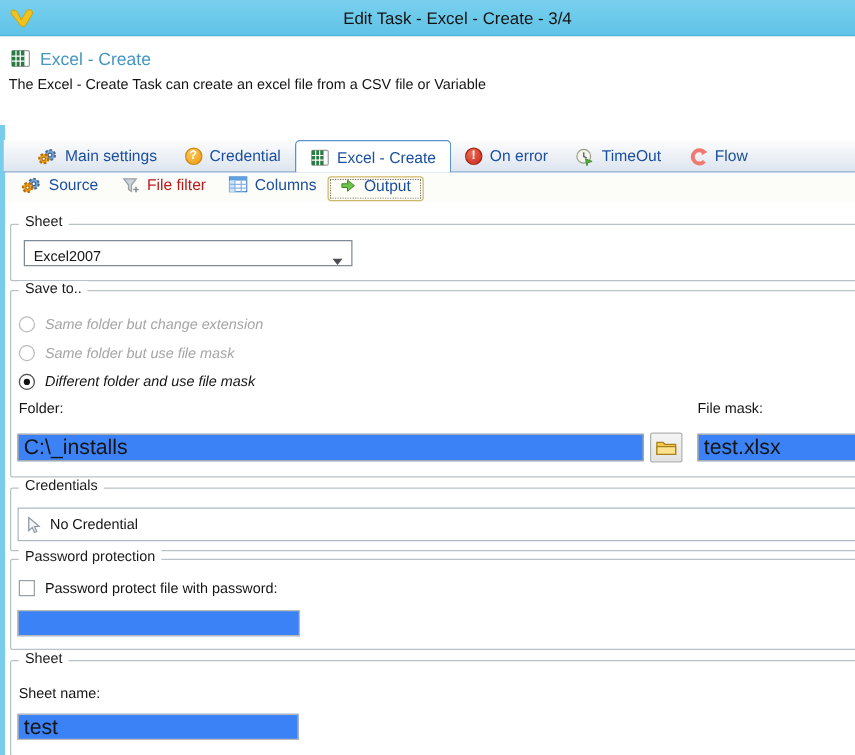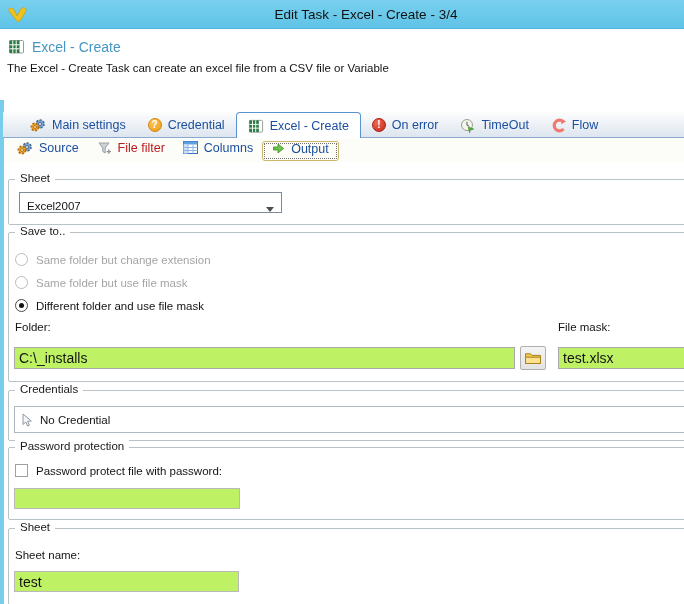--- a/index.html
+++ b/index.html
@@ -66,31 +66,31 @@
     font-size:11.5px; color:#1a1a1a; white-space:nowrap;
   }
 
   .dropdown{
     position:absolute; height:21px; background:#fff; border:1px solid #7f8c98;
     display:flex; align-items:flex-end; justify-content:space-between;
     padding:0 7px; font-size:11.5px; color:#141414; cursor:default;
   }
   .caret-down{ width:0; height:0; border-left:4px solid transparent; border-right:4px solid transparent; border-top:5px solid #494f55; }
 
-  .radio-row{ position:absolute; display:flex; align-items:center; gap:8px; }
+  .radio-row{ position:absolute; display:flex; align-items:center; gap:8px;font-style:italic; }
   .radio{ width:13px; height:13px; border-radius:50%; background:#fff; border:1px solid #bcbcbc; position:relative; flex:none; }
   .radio.selected{ border-color:#4a4a4a; }
   .radio.selected::after{ content:""; position:absolute; left:3px; top:3px; width:5px; height:5px; border-radius:50%; background:#111; }
   .radio-label{ font-size:11.5px; color:#141414; }
   .radio-label.disabled{ color:#a5a5a5; }
 
   .field-label{ position:absolute; font-size:11.5px; color:#141414; white-space:nowrap; }
   .text-input{
-    position:absolute; height:22px; border:1px solid #a9a9a9; background:#bef264;
-    font-family:"Liberation Sans", sans-serif; font-size:14px; color:#141414;
+    position:absolute; height:22px; border:1px solid #a9a9a9; background:#3b82f6;
+    font-family:"Liberation Sans", sans-serif; font-size:17px; color:#141414;
     padding:0 4px; outline:none;
   }
   .text-input.light{ border-color:#b9b9b9; height:21px; }
 
   .browse-btn{
     position:absolute; width:26px; height:24px; background:linear-gradient(#f4f4f4,#e3e3e3);
     border:1px solid #b0b0b0; border-radius:2px;
     display:flex; align-items:center; justify-content:center; cursor:default;
   }
 

